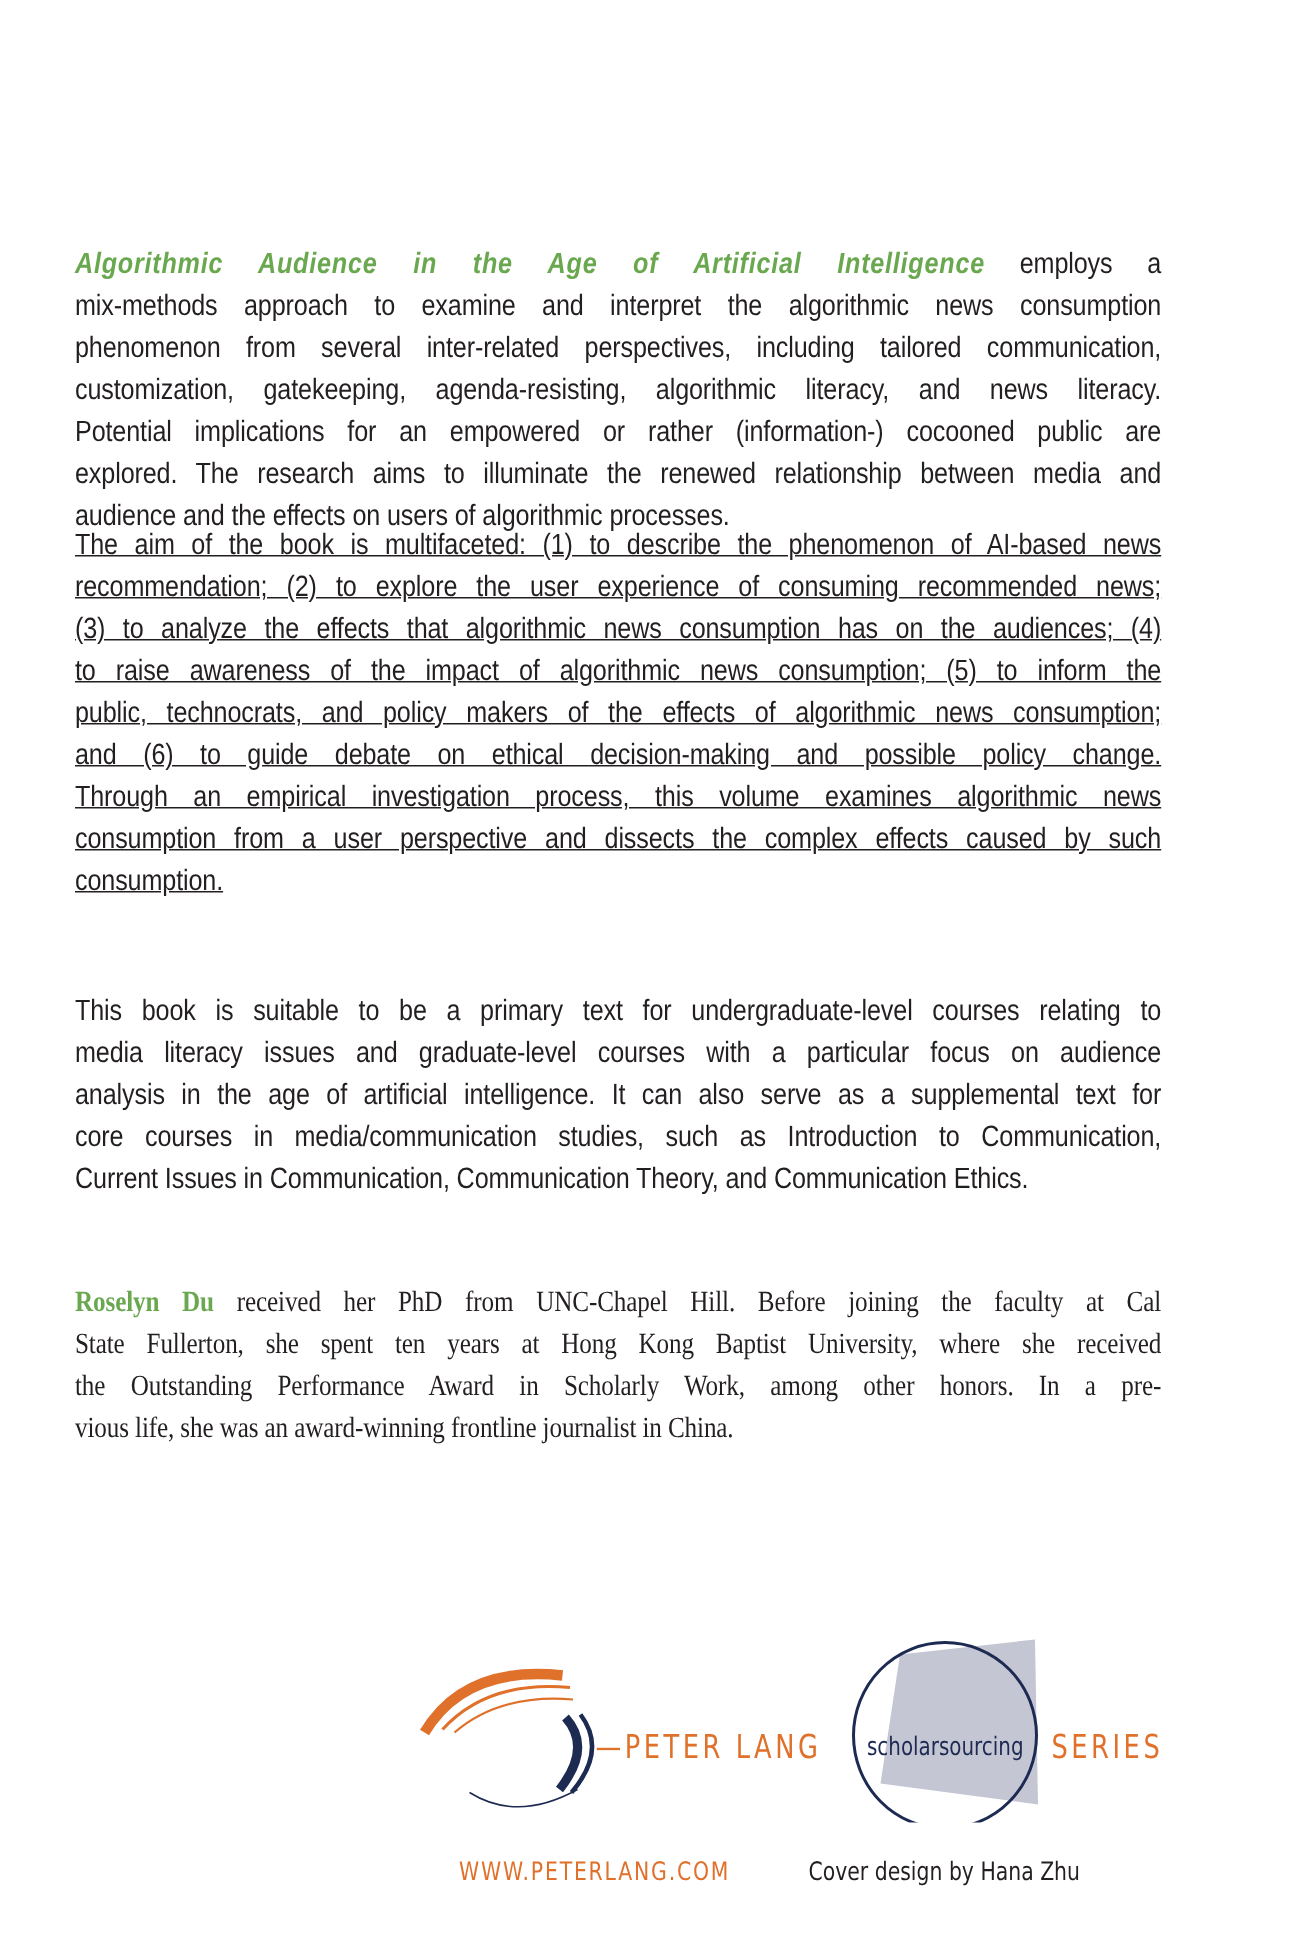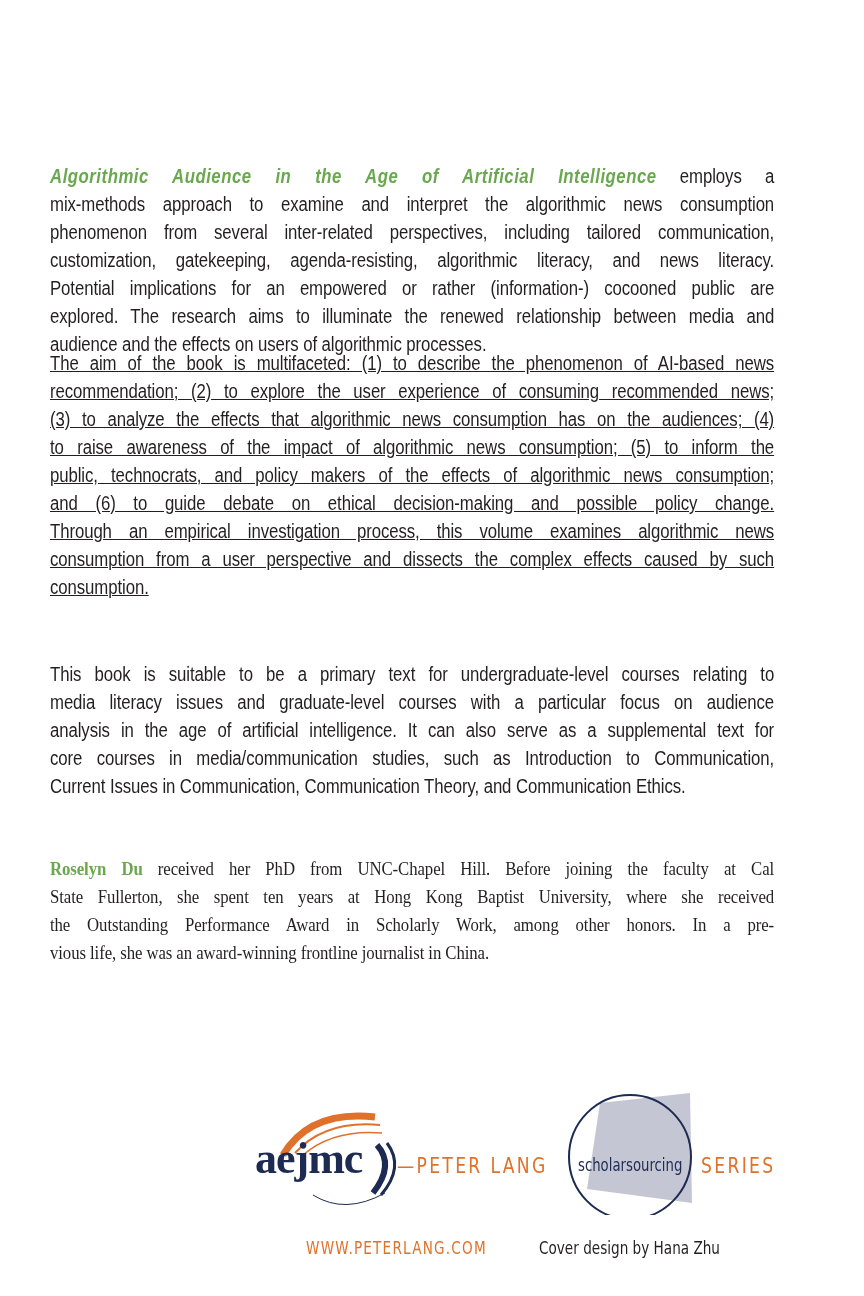--- a/index.html
+++ b/index.html
@@ -63,20 +63,19 @@
     <path d="M 48 70 Q 78 44 127 48" stroke="#e0712b" stroke-width="1.5" fill="none"></path>
 
     <path d="M 122 60 Q 140 80 118 108" stroke="#1d2a52" stroke-width="6" fill="none"></path>
     <path d="M 132 58 Q 150 82 126 110" stroke="#1d2a52" stroke-width="3" fill="none"></path>
     <path d="M 58 110 Q 90 130 130 108" stroke="#1d2a52" stroke-width="1" fill="none"></path>
 
     <polygon points="345,18 435,8 437,118 332,104" fill="#c5c6d3"></polygon>
 
     <ellipse cx="375" cy="72" rx="61" ry="62" stroke="#1d2a52" stroke-width="2" fill="none"></ellipse>
   </svg>
-  <span class="aejmc">aejmc</span>
   <span class="orange-text" style="left:142px;top:68px;">—PETER LANG</span>
   <span class="scholar" style="left:323px;top:70px;">scholarsourcing</span>
   <span class="orange-text" style="left:446px;top:68px;">SERIES</span>
 </div>
 
 <span class="footer-text" style="left:306px;color:#e0712b;letter-spacing:1.5px;">WWW.PETERLANG.COM</span>
 <span class="footer-text" style="left:539px;color:#231f20;">Cover design by Hana Zhu</span>
 
 </body></html>

